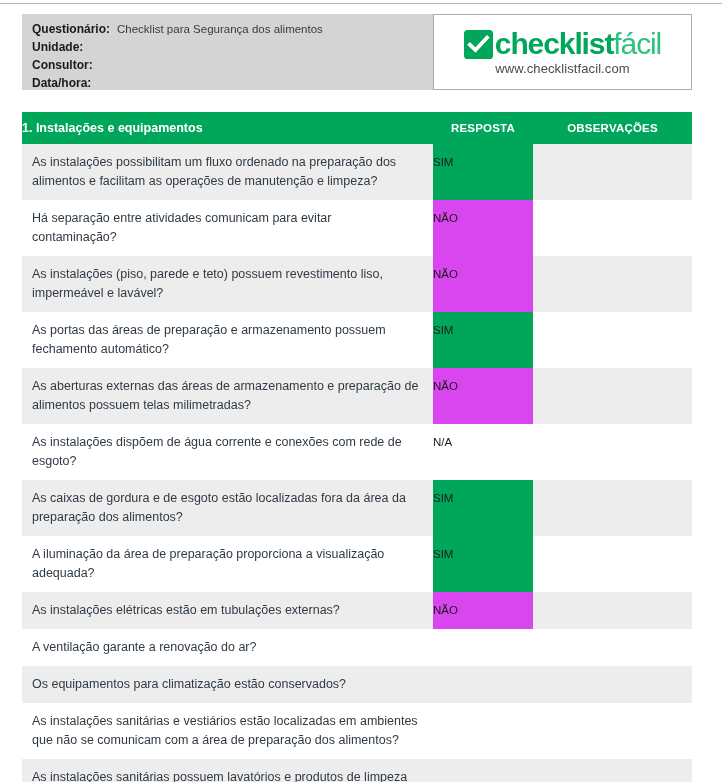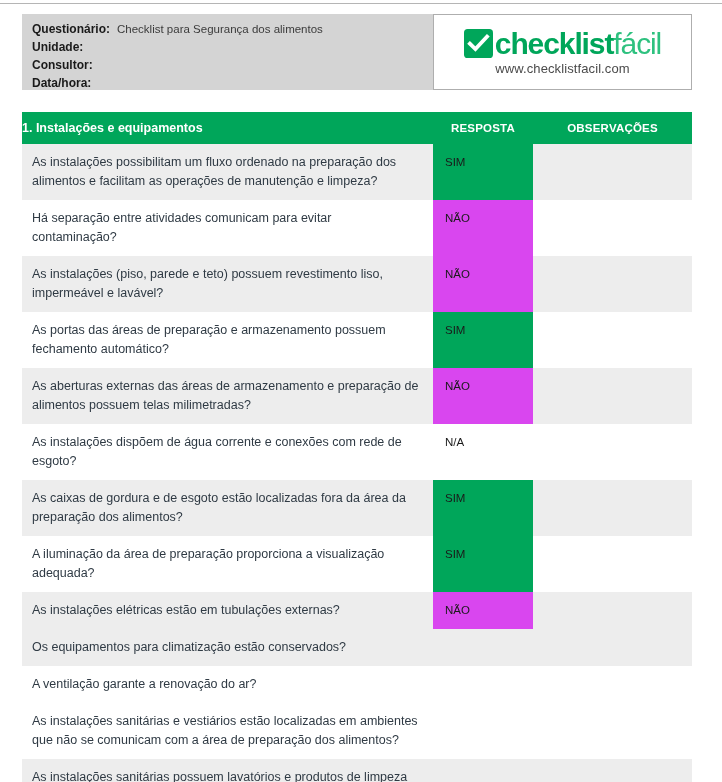--- a/index.html
+++ b/index.html
@@ -71,21 +71,21 @@
     background: #ffffff;
     box-sizing: border-box;
     display: flex;
     flex-direction: column;
     align-items: center;
     justify-content: center;
     margin-left: 0;
   }
   .logo-lockup {
     display: flex;
-    align-items: flex-start;
+    align-items: flex-end;
     justify-content: center;
     margin-bottom: 2px;
   }
   .logo-mark {
     width: 29px;
     height: 29px;
     margin-right: 2px;
     display: block;
   }
   .logo-word {
@@ -158,21 +158,21 @@
     flex: 0 0 411px;
     box-sizing: border-box;
     padding: 9px 14px 9px 10px;
     font-size: 12.5px;
     line-height: 19px;
     color: #2f3a44;
   }
   .cell-response {
     flex: 0 0 100px;
     box-sizing: border-box;
-    padding: 9px 0 9px 12px;
+    padding: 9px 0 9px 0;
     font-size: 11.5px;
     line-height: 19px;
     color: #1a1a1a;
     background: #ffffff;
   }
   .row.stripe .cell-response.empty-resp {
     background: #ededed;
   }
   .cell-response.resp-sim {
     background: #00a65a;
@@ -280,31 +280,31 @@
       <div class="row plain">
         <div class="cell-question">A iluminação da área de preparação proporciona a visualização adequada?</div>
         <div class="cell-response resp-sim">SIM</div>
         <div class="cell-obs"></div>
       </div>
       <div class="row stripe">
         <div class="cell-question">As instalações elétricas estão em tubulações externas?</div>
         <div class="cell-response resp-nao">NÃO</div>
         <div class="cell-obs"></div>
       </div>
+      <div class="row plain">
+        <div class="cell-question">A ventilação garante a renovação do ar?</div>
+        <div class="cell-response empty-resp"></div>
+        <div class="cell-obs"></div>
+      </div>
       <div class="row stripe">
         <div class="cell-question">Os equipamentos para climatização estão conservados?</div>
         <div class="cell-response empty-resp"></div>
         <div class="cell-obs"></div>
       </div>
       <div class="row plain">
-        <div class="cell-question">A ventilação garante a renovação do ar?</div>
-        <div class="cell-response empty-resp"></div>
-        <div class="cell-obs"></div>
-      </div>
-      <div class="row plain">
         <div class="cell-question">As instalações sanitárias e vestiários estão localizadas em ambientes que não se comunicam com a área de preparação dos alimentos?</div>
         <div class="cell-response empty-resp"></div>
         <div class="cell-obs"></div>
       </div>
       <div class="row stripe">
         <div class="cell-question">As instalações sanitárias possuem lavatórios e produtos de limpeza para higiene pessoal?</div>
         <div class="cell-response empty-resp"></div>
         <div class="cell-obs"></div>
       </div>
     </div>

